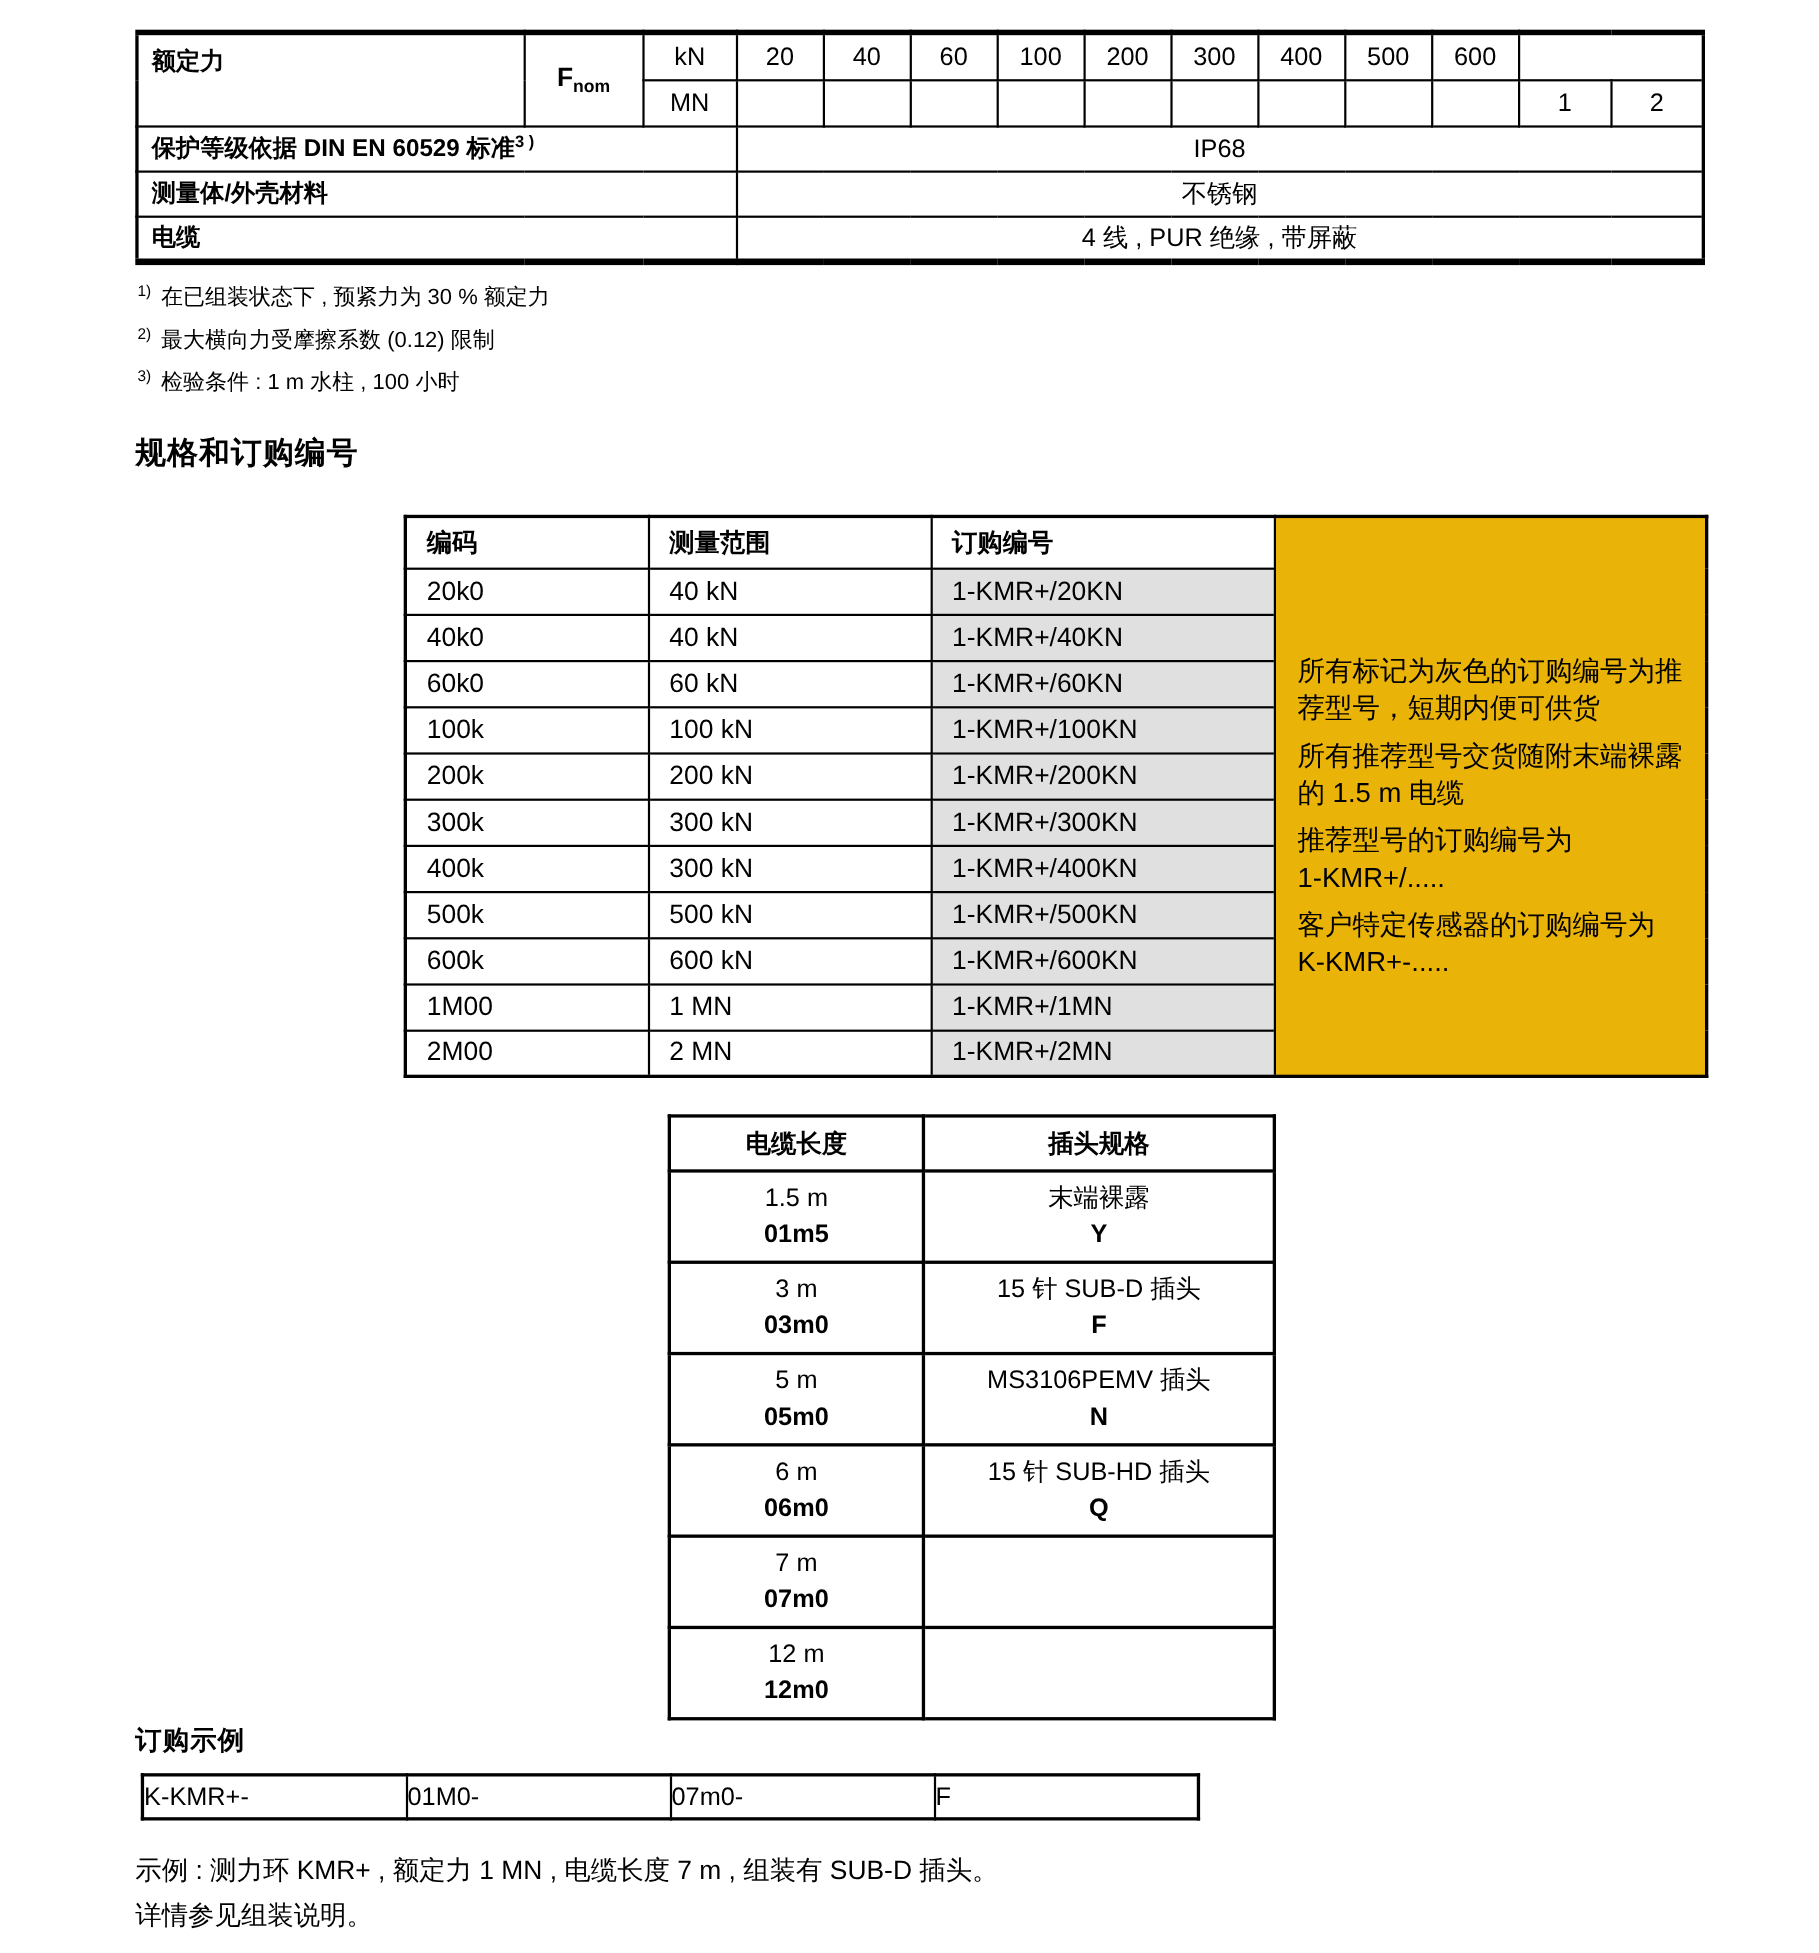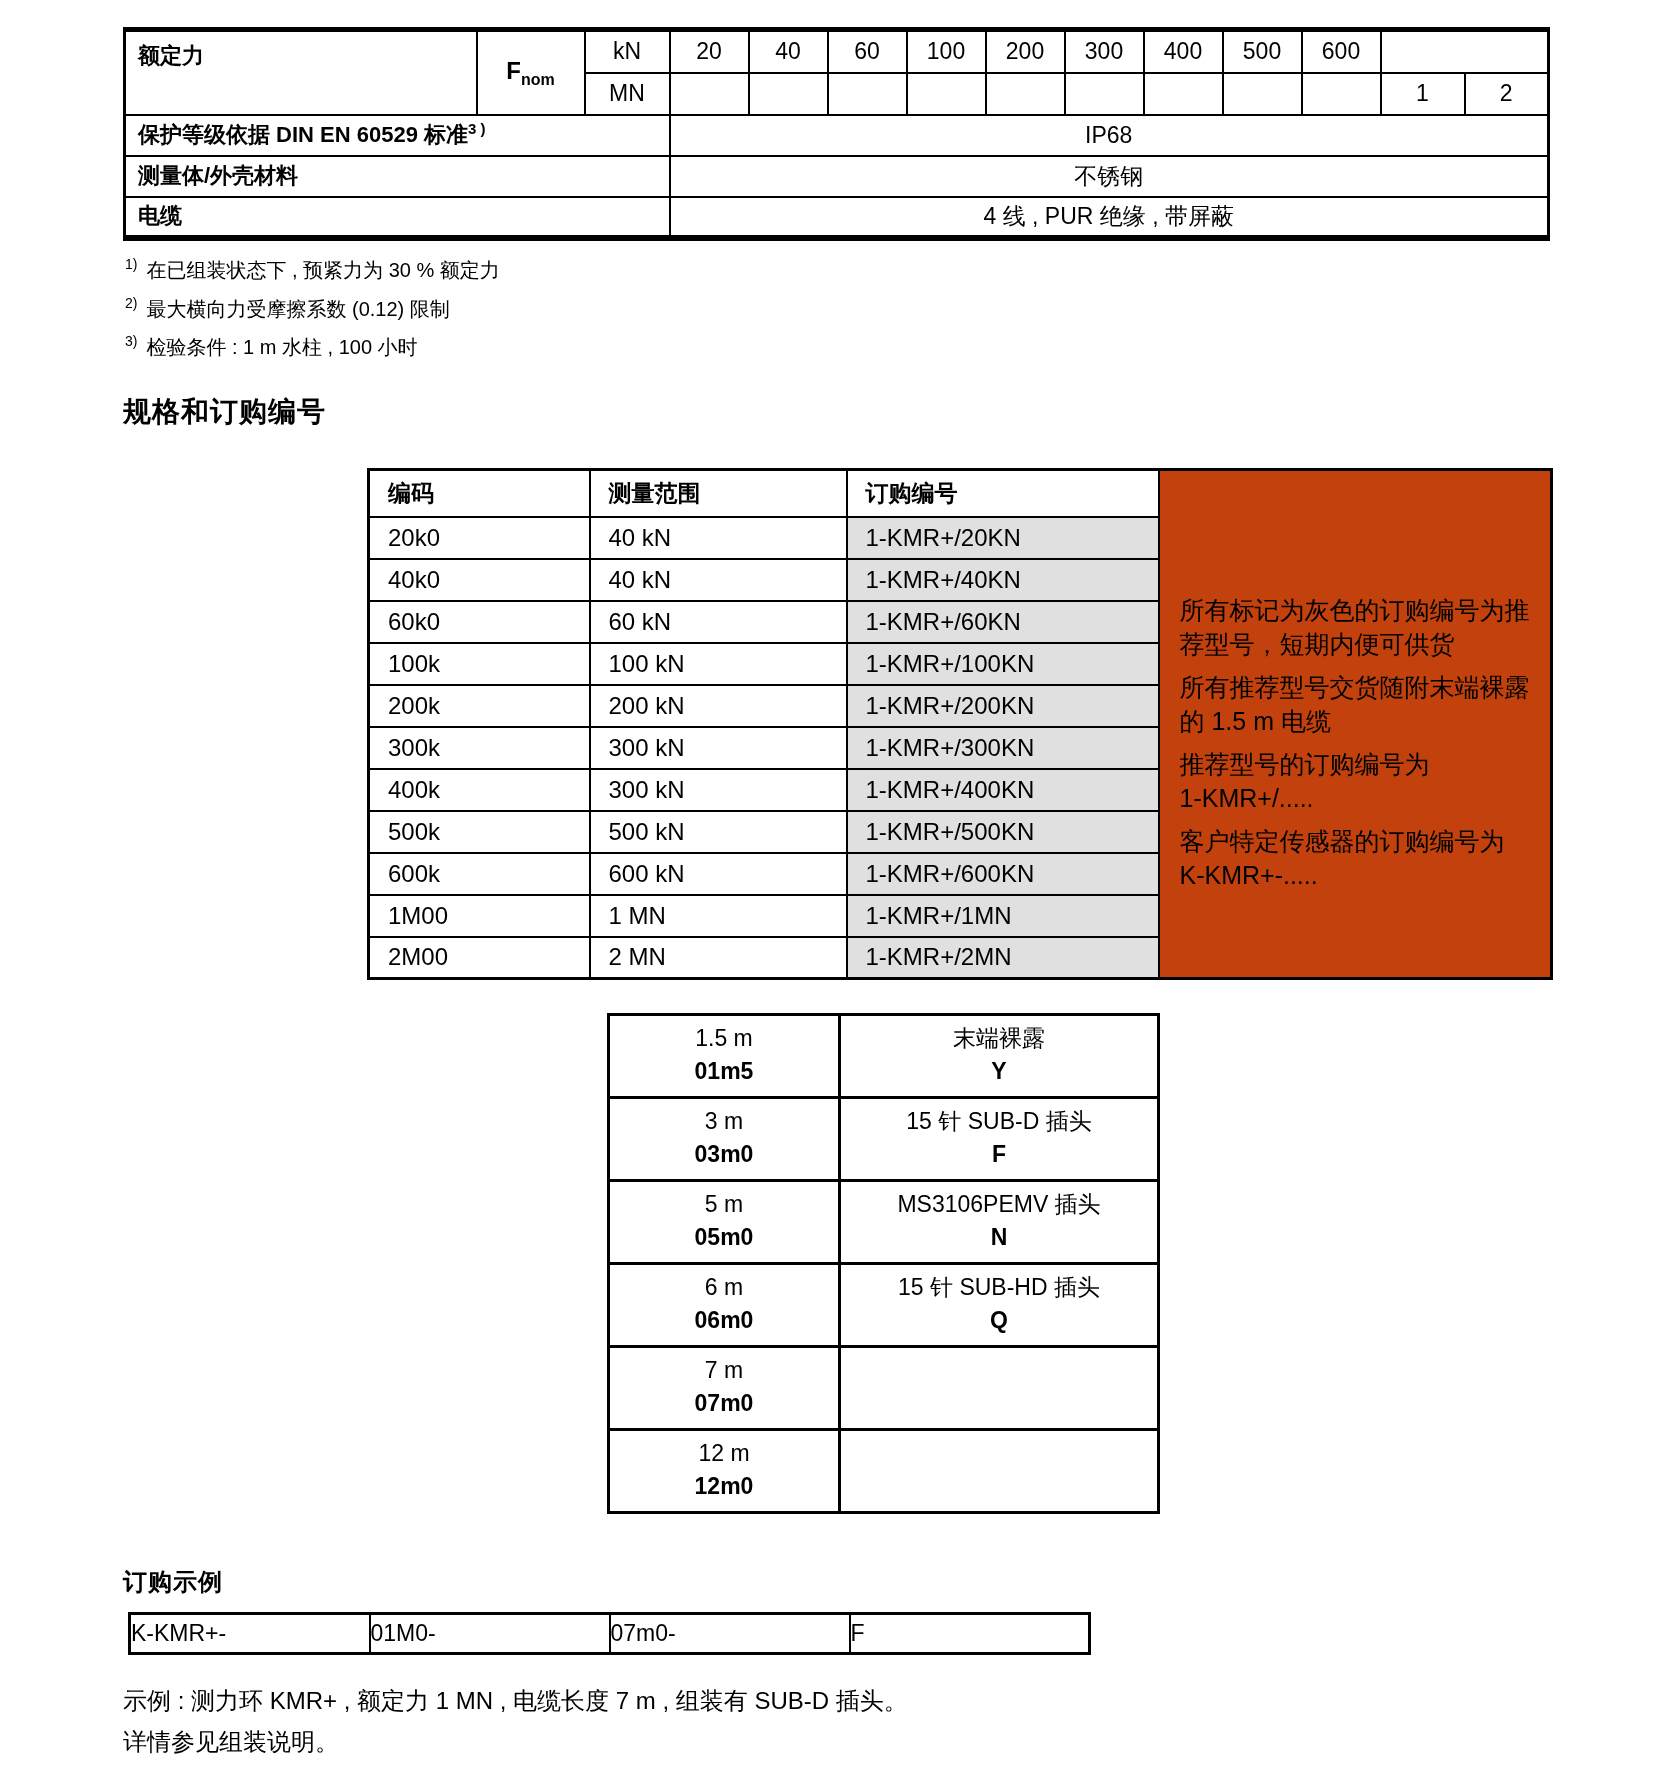--- a/index.html
+++ b/index.html
@@ -42,21 +42,21 @@
   
   #order-table {
     position: absolute; left: 367px; top: 468px; width: 1183px;
     border: 3px solid #000; font-size: 24px;
   }
   #order-table td { border: 2px solid #000; text-align: left; padding-left: 18px; }
   #order-table .hdr { font-weight: bold; font-size: 23px; }
   #order-table .gray { background: #e0e0e0; }
   #order-table .notes-cell {
     vertical-align: top; border-left: 2px solid #000;
-    padding: 122px 8px 0 20px; background: #c2410c;
+    padding: 122px 8px 0 20px; background: #eab308;
   }
   .note-block { font-size: 25px; line-height: 34px; margin-bottom: 9px; }
 
   
   #cable-table {
     position: absolute; left: 607px; top: 1013px; width: 550px;
     border: 3px solid #000; font-size: 23px;
   }
   #cable-table td { border: 3px solid #000; text-align: center; padding: 6px 0 8px 0; }
   #cable-table .hdr { font-weight: bold; padding: 8px 0; }
@@ -239,20 +239,24 @@
   </tr>
 </tbody>
   </table>
 
 <table id="cable-table">
   <colgroup>
       <col style="width:231px">
       <col style="width:319px">
     </colgroup>
   <tbody>
+      <tr>
+    <td class="hdr">电缆长度</td>
+    <td class="hdr">插头规格</td>
+  </tr>
   <tr>
     <td>
           <div class="l1">1.5 m</div>
           <div class="l2">01m5</div>
         </td>
     <td>
           <div class="l1">末端裸露</div>
           <div class="l2">Y</div>
         </td>
   </tr>

